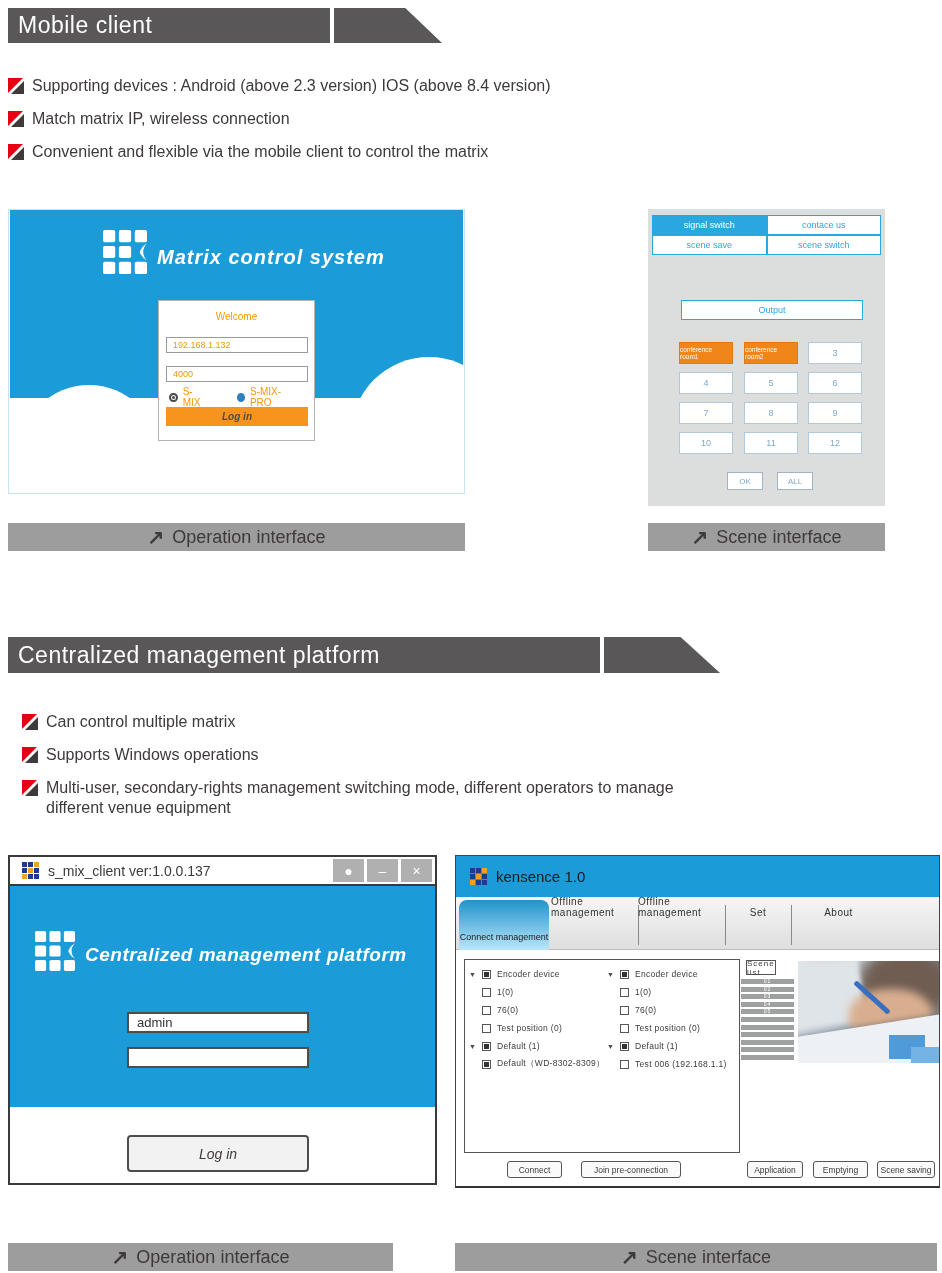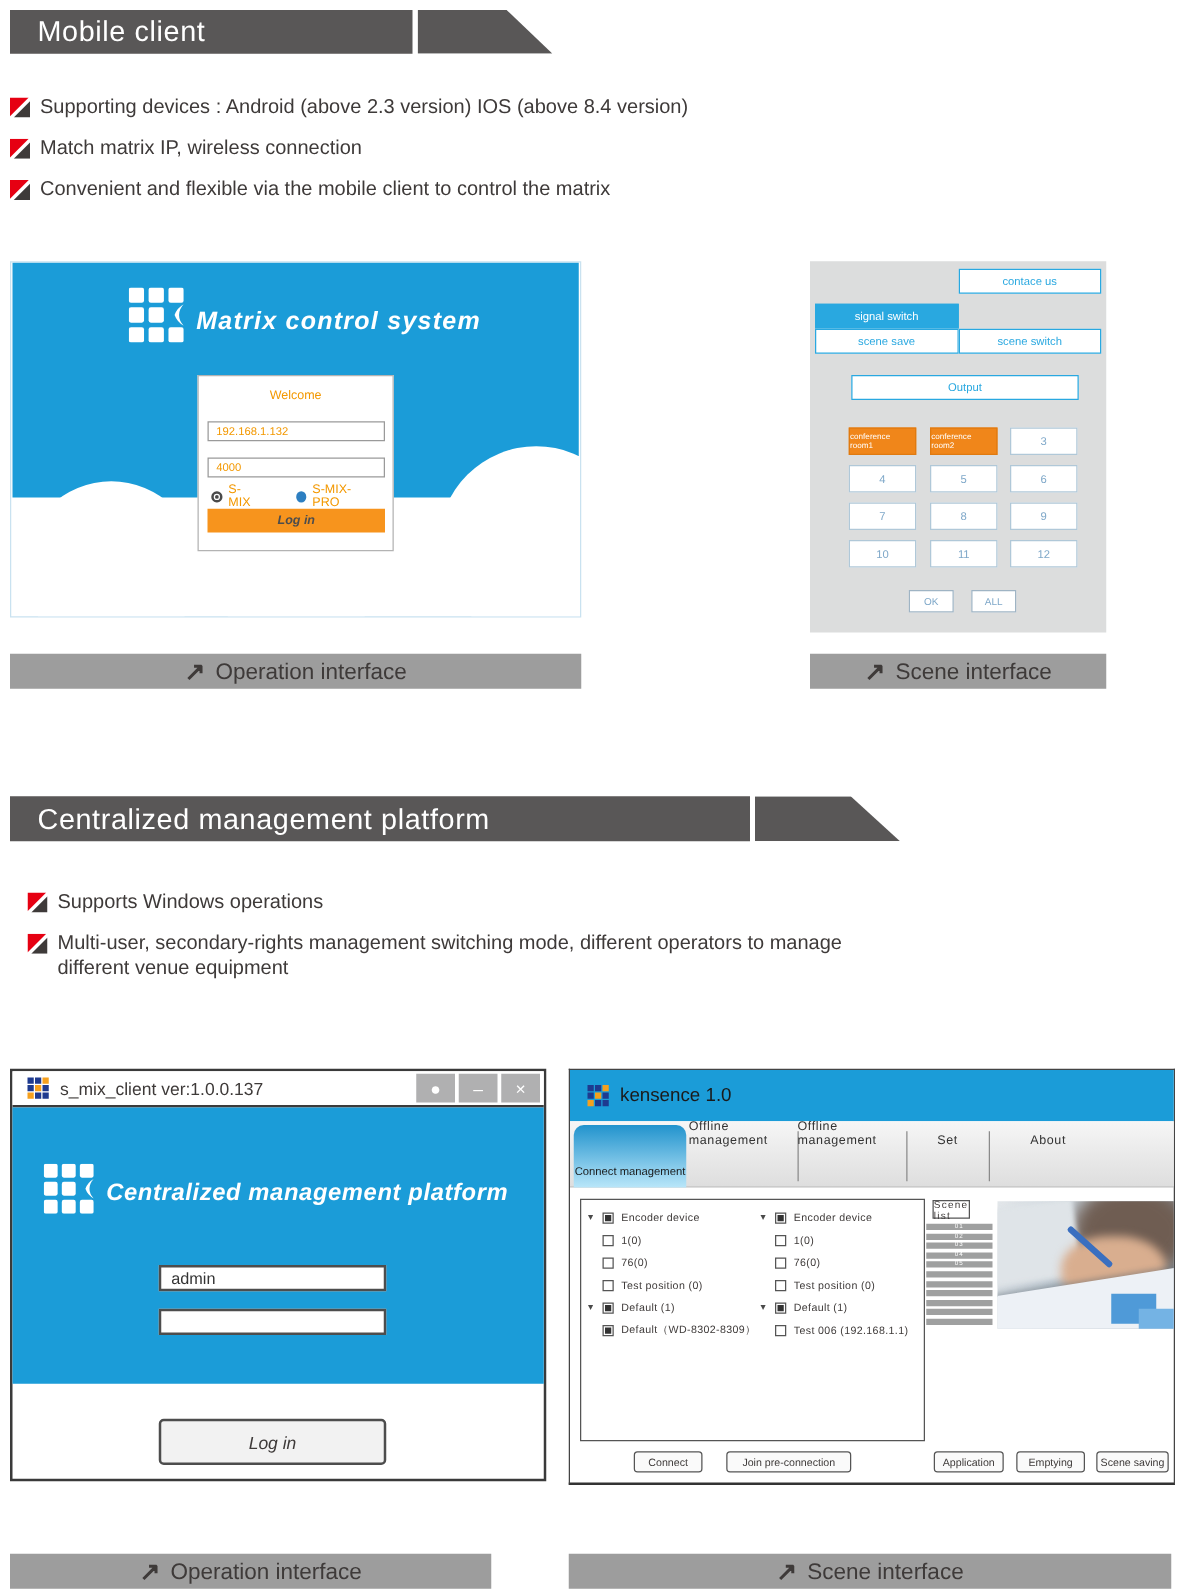--- a/index.html
+++ b/index.html
@@ -2,21 +2,21 @@
 <html><head>
 <meta charset="utf-8">
 <style>
   * { margin:0; padding:0; box-sizing:border-box; }
   html,body { background:#ffffff; }
   body { font-family:"Liberation Sans", sans-serif; }
   #canvas { position:relative; width:942px; height:1273px; background:#fff; overflow:hidden; }
 
   
   .banner-main { position:absolute; background:#595757; color:#fff; display:flex; align-items:center; }
-  .banner-main .banner-text { padding-left:22px; font-size:23px; letter-spacing:0.5px; }
+  .banner-main .banner-text { padding-left:10px; font-size:23px; letter-spacing:0.5px; }
   .banner-tail { position:absolute; background:#595757; clip-path:polygon(0 0, 66% 0, 100% 100%, 0 100%); }
 
   
   .bullets { position:absolute; left:8px; }
   .bullet-row { display:flex; align-items:flex-start; margin-bottom:13px; }
   .bullet-icon { width:16px; height:16px; flex:0 0 16px; margin-top:2px; }
   .bullet-text { margin-left:8px; font-size:16px; color:#3e3a39; line-height:20px; max-width:760px; }
 
   
   .caption-bar { position:absolute; height:28px; background:#9d9d9d; color:#3e3a39;
@@ -47,21 +47,21 @@
   .card-login-btn { position:absolute; left:7px; top:106px; width:142px; height:19px; background:#f7941d;
                     color:#4d4d4d; font-style:italic; font-size:10px; display:flex;
                     align-items:center; justify-content:center; font-weight:bold; }
 
   
   .phone-scene { position:absolute; left:648px; top:209px; width:237px; height:297px; background:#dcdddd; }
   .scene-tabs { position:absolute; left:4px; top:6px; width:229px; display:grid;
                 grid-template-columns:1fr 1fr; }
   .scene-tab { height:20px; font-size:9px; display:flex; align-items:center; justify-content:center;
                background:#fff; border:1px solid #29a8e0; color:#29a8e0; }
-  .scene-tab.active { background:#29a8e0; color:#fff;margin-top:28px; }
+  .scene-tab.active { background:#29a8e0; color:#fff; }
   .output-btn { position:absolute; left:33px; top:91px; width:182px; height:20px; background:#fff;
                 border:1px solid #29a8e0; color:#29a8e0; font-size:9px; display:flex;
                 align-items:center; justify-content:center; }
   .key-btn { position:absolute; width:54px; height:22px; background:#fff; border:1px solid #b0c8d8;
              color:#7fa8c9; font-size:9px; display:flex; align-items:center; justify-content:center; }
   .key-btn.orange { background:#f0861a; border-color:#e07a10; color:#fff; font-size:6.5px; }
   .small-btn { position:absolute; width:36px; height:18px; background:#fff; border:1px solid #9fb4c4;
                color:#7fa8c9; font-size:8px; display:flex; align-items:center; justify-content:center; }
 
   
@@ -251,20 +251,27 @@
     <span class="banner-text">Centralized management platform</span>
   </div>
   <div class="banner-tail" style="left:604px; top:637px; width:116px; height:36px;"></div>
 
   <div class="bullets" style="top:712px; left:22px;">
     <div class="bullet-row">
       <svg class="bullet-icon" viewBox="0 0 16 16">
           <polygon points="0,0 15,0 0,15" fill="#e60012"></polygon>
           <polygon points="16,3 16,16 3,16" fill="#3e3a39"></polygon>
         </svg>
+      <span class="bullet-text">Can control multiple matrix</span>
+    </div>
+    <div class="bullet-row">
+      <svg class="bullet-icon" viewBox="0 0 16 16">
+          <polygon points="0,0 15,0 0,15" fill="#e60012"></polygon>
+          <polygon points="16,3 16,16 3,16" fill="#3e3a39"></polygon>
+        </svg>
       <span class="bullet-text">Supports Windows operations</span>
     </div>
     <div class="bullet-row">
       <svg class="bullet-icon" viewBox="0 0 16 16">
           <polygon points="0,0 15,0 0,15" fill="#e60012"></polygon>
           <polygon points="16,3 16,16 3,16" fill="#3e3a39"></polygon>
         </svg>
       <span class="bullet-text" style="max-width:680px;">Multi-user, secondary-rights management switching mode, different operators to manage different venue equipment</span>
     </div>
   </div>

